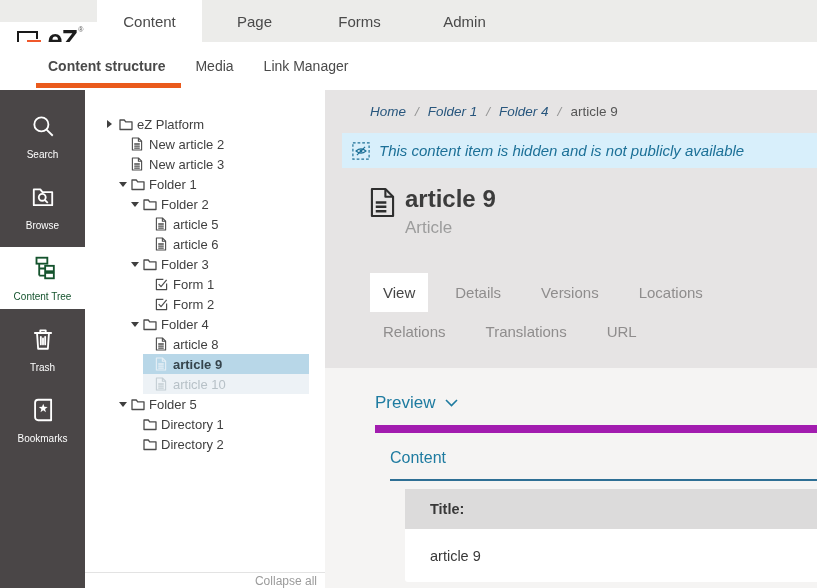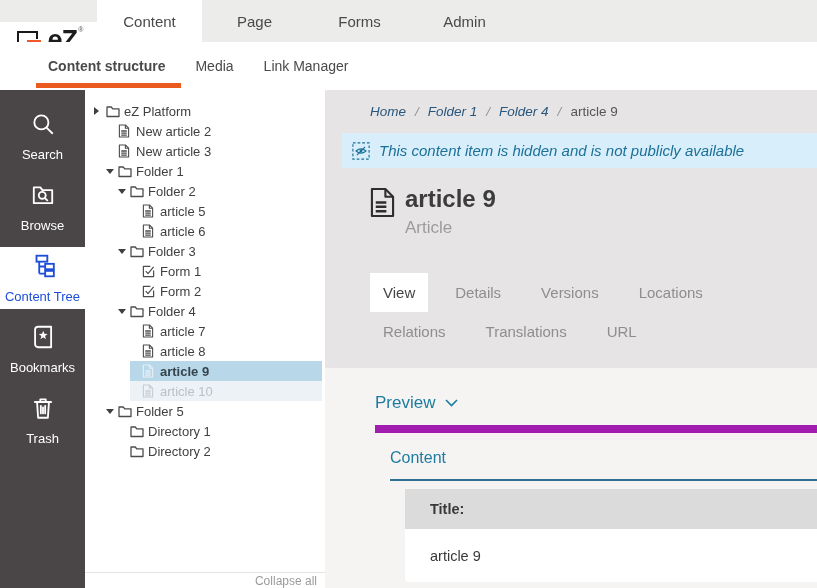--- a/index.html
+++ b/index.html
@@ -21,26 +21,26 @@
     font-size:15px;color:#4a4a4a;cursor:pointer;}
   .main-tab.active{background:#fff;}
   
   .subnav{position:absolute;left:0;top:42px;width:817px;height:48px;background:#fff;display:flex;align-items:center;padding-left:48px;box-sizing:border-box;}
   .subnav-item{position:relative;font-size:14px;color:#4a4a4a;margin-right:30px;height:48px;display:flex;align-items:center;cursor:pointer;}
   .subnav-item.active{font-weight:700;}
   .subnav-item.active::after{content:'';position:absolute;left:-12px;right:-16px;bottom:2px;height:5px;background:#ea5a1c;}
   
   .sidebar{position:absolute;left:0;top:90px;width:85px;height:498px;background:#4a4647;padding-top:15px;box-sizing:border-box;display:flex;flex-direction:column;}
   .side-item{height:62px;margin-bottom:9px;display:flex;flex-direction:column;align-items:center;justify-content:center;color:#fff;cursor:pointer;}
-  .side-item.active{background:#fff;color:#1d4ed8;}
-  .side-label{font-size:13px;margin-top:10px;white-space:nowrap;}
+  .side-item.active{background:#fff;color:#14532d;}
+  .side-label{font-size:10px;margin-top:10px;white-space:nowrap;}
   .side-ic svg{display:block;}
   
   .tree-panel{position:absolute;left:85px;top:90px;width:240px;height:498px;background:#fff;box-sizing:border-box;padding-top:8px;}
-  .tree-list{list-style:none;margin:3px;padding:0;}
+  .tree-list{list-style:none;margin:16px;padding:0;}
   .tree-row{height:20px;display:flex;align-items:center;font-size:13px;color:#3f3f3f;cursor:pointer;white-space:nowrap;}
   .expander{flex:0 0 12px;width:12px;display:flex;align-items:center;}
   .tree-row.expanded .expander::before{content:'';border-left:4px solid transparent;border-right:4px solid transparent;border-top:5px solid #3f3f3f;}
   .tree-row.collapsed .expander::before{content:'';border-top:4px solid transparent;border-bottom:4px solid transparent;border-left:5px solid #3f3f3f;}
   .ticon{flex:0 0 16px;width:16px;display:flex;align-items:center;}
   .ticon svg{display:block;}
   .tlabel{margin-left:2px;}
   .tree-row.selected{background:#b8d7e8;font-weight:700;color:#35444c;}
   .tree-row.selected .ticon svg *{stroke:#e6eff5;}
   .tree-row.hidden-item{background:#edf2f6;color:#b7c1c7;}
@@ -143,38 +143,38 @@
           <rect x="6" y="2.5" width="10" height="5.5"></rect>
           <path d="M8.5 8 V19 M8.5 12.5 H14 M8.5 19 H14"></path>
           <rect x="14" y="10" width="8" height="5"></rect>
           <rect x="14" y="16.5" width="8" height="5"></rect>
         </svg>
       </span>
       <span class="side-label">Content Tree</span>
     </div>
     <div class="side-item">
       <span class="side-ic auto-icon">
-        <svg viewBox="0 0 24 24" width="26" height="26" fill="none" stroke="currentColor" stroke-width="1.7" stroke-linejoin="round">
-          <path d="M7.5 2.5 H19.5 V21.5 H7.5 A2.8 2.8 0 0 1 4.7 18.7 V5.3 A2.8 2.8 0 0 1 7.5 2.5 Z"></path>
-          <polygon points="12.2,6.2 13.26,9.04 16.3,9.2 13.91,11.06 14.7,14 12.2,12.3 9.7,14 10.49,11.06 8.1,9.2 11.14,9.04" fill="currentColor" stroke="none"></polygon>
-        </svg>
-      </span>
-      <span class="side-label">Bookmarks</span>
-    </div>
-    <div class="side-item">
-      <span class="side-ic auto-icon">
         <svg viewBox="0 0 24 24" width="26" height="26" fill="none" stroke="currentColor" stroke-width="1.7" stroke-linecap="round" stroke-linejoin="round">
           <path d="M4.5 6.5 H19.5"></path>
           <path d="M9.5 6.5 V4 H14.5 V6.5"></path>
           <path d="M6.5 6.5 L7.5 21 H16.5 L17.5 6.5"></path>
           <path d="M10 10 v7 M12 11.5 v5.5 M14 10 v7"></path>
         </svg>
       </span>
       <span class="side-label">Trash</span>
     </div>
+    <div class="side-item">
+      <span class="side-ic auto-icon">
+        <svg viewBox="0 0 24 24" width="26" height="26" fill="none" stroke="currentColor" stroke-width="1.7" stroke-linejoin="round">
+          <path d="M7.5 2.5 H19.5 V21.5 H7.5 A2.8 2.8 0 0 1 4.7 18.7 V5.3 A2.8 2.8 0 0 1 7.5 2.5 Z"></path>
+          <polygon points="12.2,6.2 13.26,9.04 16.3,9.2 13.91,11.06 14.7,14 12.2,12.3 9.7,14 10.49,11.06 8.1,9.2 11.14,9.04" fill="currentColor" stroke="none"></polygon>
+        </svg>
+      </span>
+      <span class="side-label">Bookmarks</span>
+    </div>
   </div>
 
 <div class="tree-panel">
   <ul class="tree-list">
 
   <li class="tree-row collapsed" style="margin-left: 6px;">
         <span class="expander"></span>
         <span class="ticon auto-icon">
           <svg viewBox="0 0 14 13" width="14" height="13" fill="none" stroke="#4c4c4c" stroke-width="1.3" stroke-linejoin="round">
             <path d="M1 11.5 V2 h4.3 l1.4 1.8 H13 v7.7 Z"></path>
@@ -274,31 +274,20 @@
         <span class="tlabel">Form 2</span>
       </li>
       <li class="tree-row expanded" style="margin-left: 30px;">
         <span class="expander"></span>
         <span class="ticon auto-icon">
           <svg viewBox="0 0 14 13" width="14" height="13" fill="none" stroke="#4c4c4c" stroke-width="1.3" stroke-linejoin="round">
             <path d="M1 11.5 V2 h4.3 l1.4 1.8 H13 v7.7 Z"></path>
           </svg>
         </span>
         <span class="tlabel">Folder 4</span>
-      </li>
-      <li class="tree-row" style="margin-left: 42px;">
-        <span class="expander"></span>
-        <span class="ticon auto-icon">
-          <svg viewBox="0 0 13 15" width="12" height="14" fill="none" stroke="#4c4c4c" stroke-width="1.2" stroke-linejoin="round">
-            <path d="M1.5 1 H8 l3.5 3.5 V14 H1.5 Z"></path>
-            <path d="M8 1 v3.5 h3.5"></path>
-            <path d="M3.5 7.5 h6 M3.5 9.7 h6 M3.5 11.9 h6" stroke-width="1.4"></path>
-          </svg>
-        </span>
-        <span class="tlabel">article 7</span>
       </li>
       <li class="tree-row" style="margin-left: 42px;">
         <span class="expander"></span>
         <span class="ticon auto-icon">
           <svg viewBox="0 0 13 15" width="12" height="14" fill="none" stroke="#4c4c4c" stroke-width="1.2" stroke-linejoin="round">
             <path d="M1.5 1 H8 l3.5 3.5 V14 H1.5 Z"></path>
             <path d="M8 1 v3.5 h3.5"></path>
             <path d="M3.5 7.5 h6 M3.5 9.7 h6 M3.5 11.9 h6" stroke-width="1.4"></path>
           </svg>
         </span>

